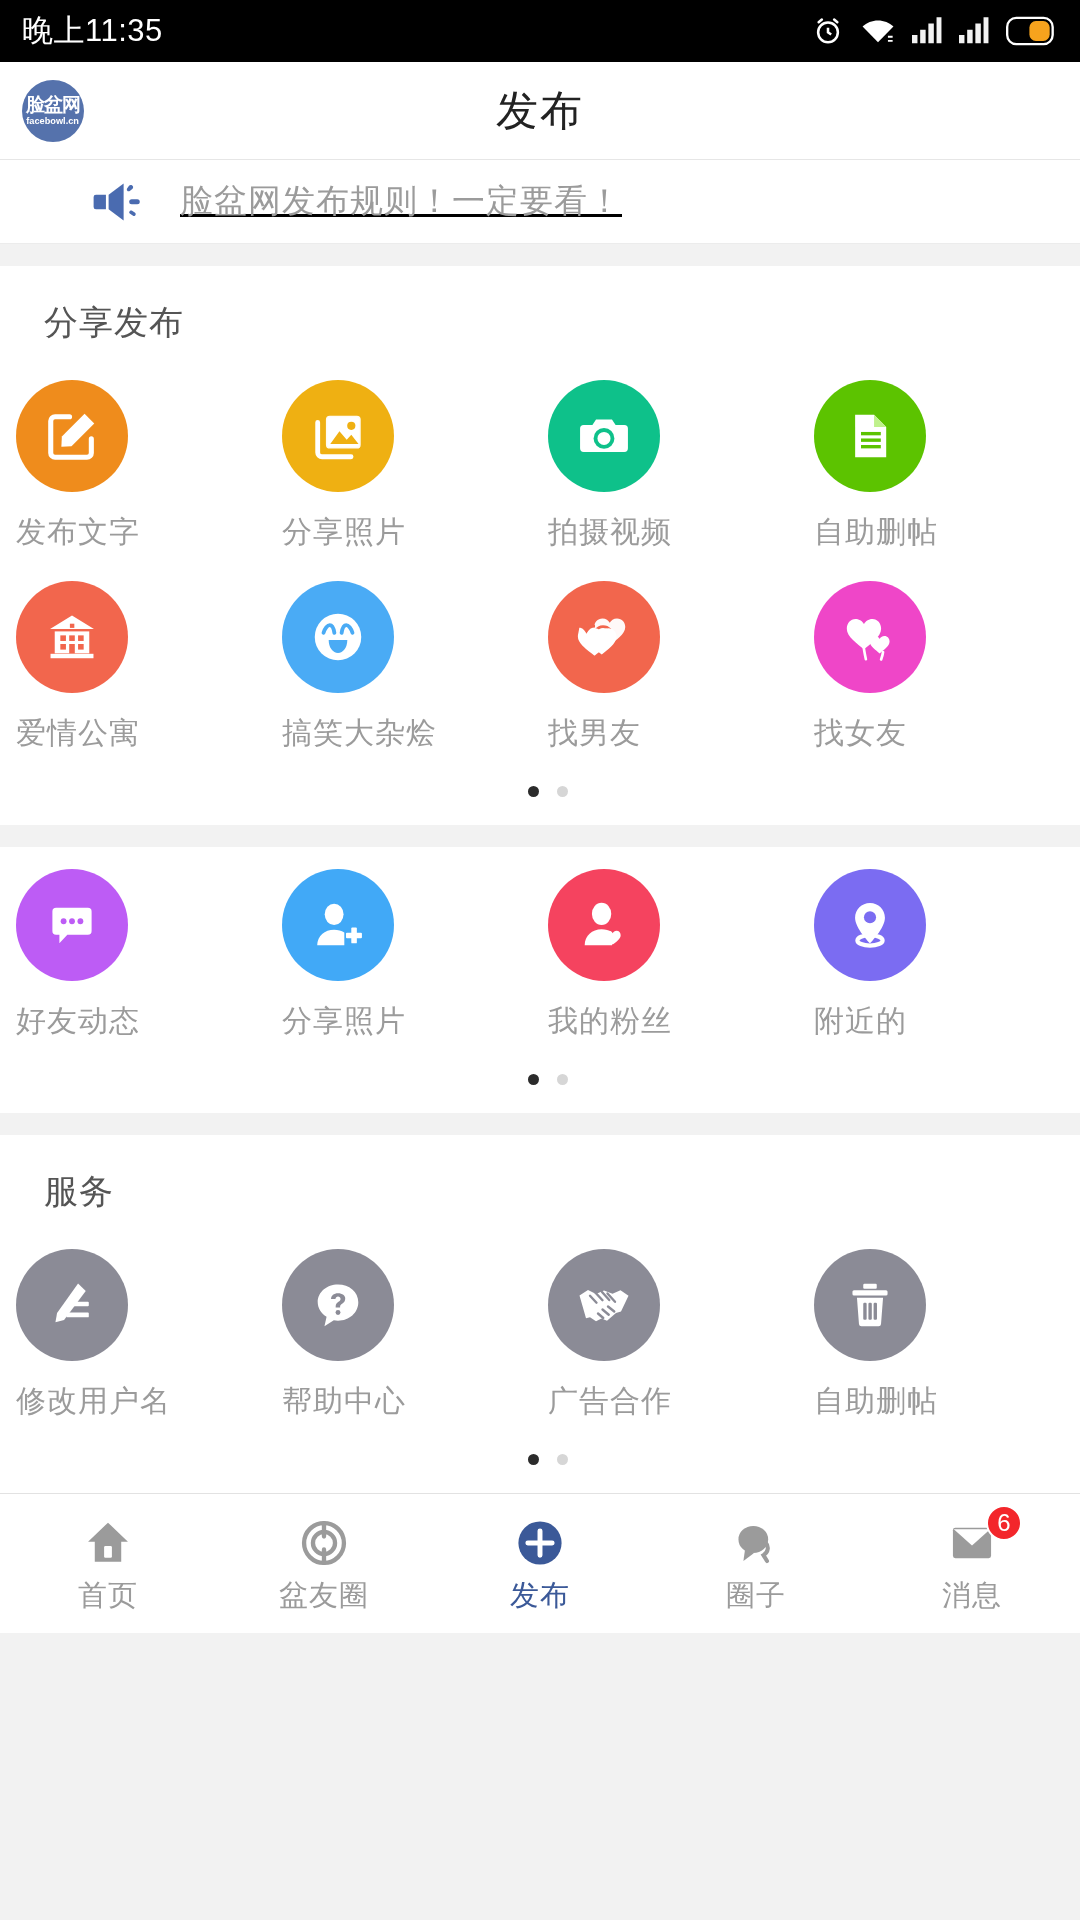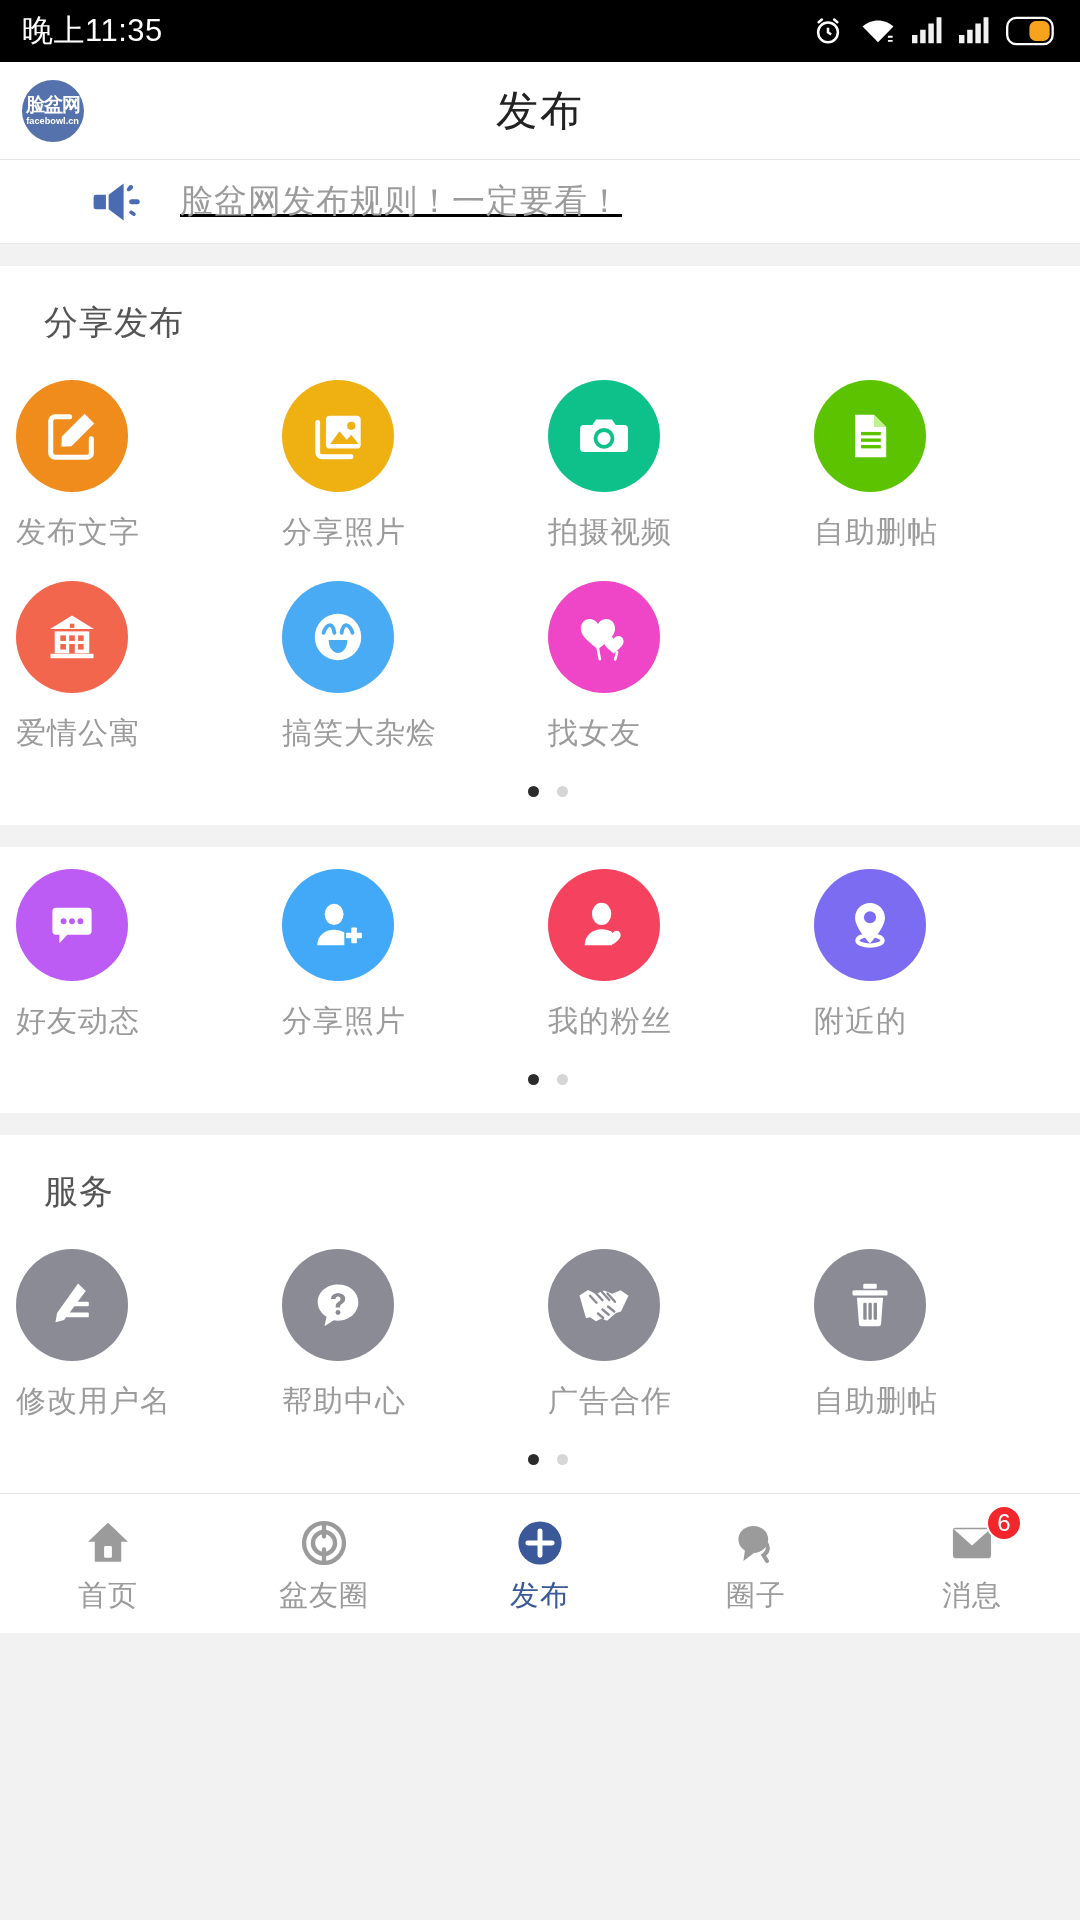--- a/index.html
+++ b/index.html
@@ -236,20 +236,30 @@
           <svg width="62" height="62" viewBox="0 0 24 24">
             <circle cx="12" cy="12" r="9" fill="#fff"></circle>
             <path d="M6.4 10.4c.5-1.9 1.6-3 2.4-3s1.5 1.1 1.8 3" fill="none" stroke="#4aabf5" stroke-width="1.5" stroke-linecap="round"></path>
             <path d="M13.4 10.4c.3-1.9 1-3 1.8-3s1.9 1.1 2.4 3" fill="none" stroke="#4aabf5" stroke-width="1.5" stroke-linecap="round"></path>
             <path d="M8.4 13.2h7.2c0 3-1.6 5-3.6 5s-3.6-2-3.6-5z" fill="#4aabf5"></path>
           </svg>
         </div>
         <div class="cell-label">搞笑大杂烩</div>
       </div>
 
+      <div class="cell">
+        <div class="circle" style="background:#f2664d">
+          <svg width="60" height="60" viewBox="0 0 24 24" fill="#fff">
+            <path d="M17.2 4.6c-1.4 0-2.4.8-2.9 1.7-.5-.9-1.5-1.7-2.9-1.7-2 0-3.3 1.5-3.3 3.4 0 2.9 3.9 5.3 6.2 7.2 2.3-1.9 6.2-4.3 6.2-7.2 0-1.9-1.3-3.4-3.3-3.4z" opacity=".96"></path>
+            <path d="M8.4 7.6c-1.6 0-2.8.9-3.4 2-.6-1.1-1.8-2-3.4-2v.1C1.6 9.3 1 10.4 1 11.8c0 3.4 4.5 6.2 7.2 8.4 2.7-2.2 7.2-5 7.2-8.4 0-2.2-1.5-4-3.8-4-1.4 0-2.4.8-3 1.7" fill="#fff" stroke="#f2664d" stroke-width="1.1"></path>
+            <path d="M8.3 8.5c-1.9 0-3.2 1.5-3.2 3.4 0 2.8 3.7 5.2 6 7.1 2.2-1.9 5.9-4.3 5.9-7.1 0-1.9-1.3-3.4-3.2-3.4-1.4 0-2.3.8-2.8 1.7-.4-.9-1.4-1.7-2.7-1.7z"></path>
+          </svg>
+        </div>
+        <div class="cell-label">找男友</div>
+      </div>
 
       <div class="cell">
         <div class="circle" style="background:#ef46c8">
           <svg width="58" height="58" viewBox="0 0 24 24" fill="#fff">
             <path d="M9.6 3.4c-1.7 0-2.9 1-3.5 2.1-.6-1.1-1.8-2.1-3.5-2.1C.5 3.4-1 5.2-1 7.4c0 3.4 4.5 6.2 7.1 8.5 2.6-2.3 7.1-5.1 7.1-8.5 0-2.2-1.5-4-3.6-4z" transform="translate(3.4,1.2)"></path>
             <path d="M16.8 11.2c-1 0-1.7.6-2 1.2-.3-.6-1-1.2-2-1.2-1.2 0-2.1 1-2.1 2.3 0 2 2.6 3.6 4.1 4.9 1.5-1.3 4.1-2.9 4.1-4.9 0-1.3-.9-2.3-2.1-2.3z" transform="translate(1.2,0.4)"></path>
             <path d="M9.3 15.4c.2 2.2.6 4 1 5.8" stroke="#fff" stroke-width="1.1" fill="none" stroke-linecap="round"></path>
             <path d="M17.4 18.2c-.2 1.5-.5 2.3-.8 3.1" stroke="#fff" stroke-width="1.1" fill="none" stroke-linecap="round"></path>
           </svg>
         </div>

